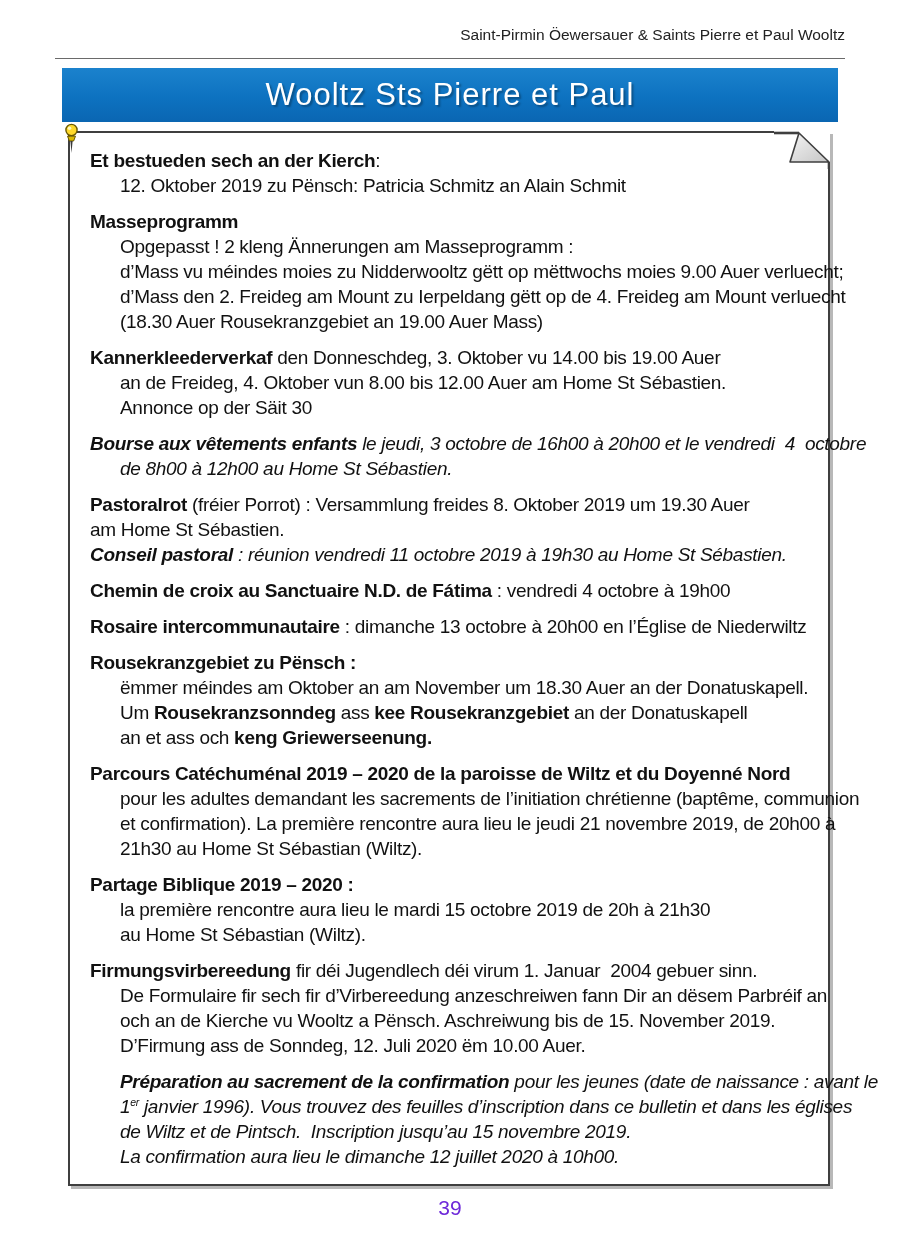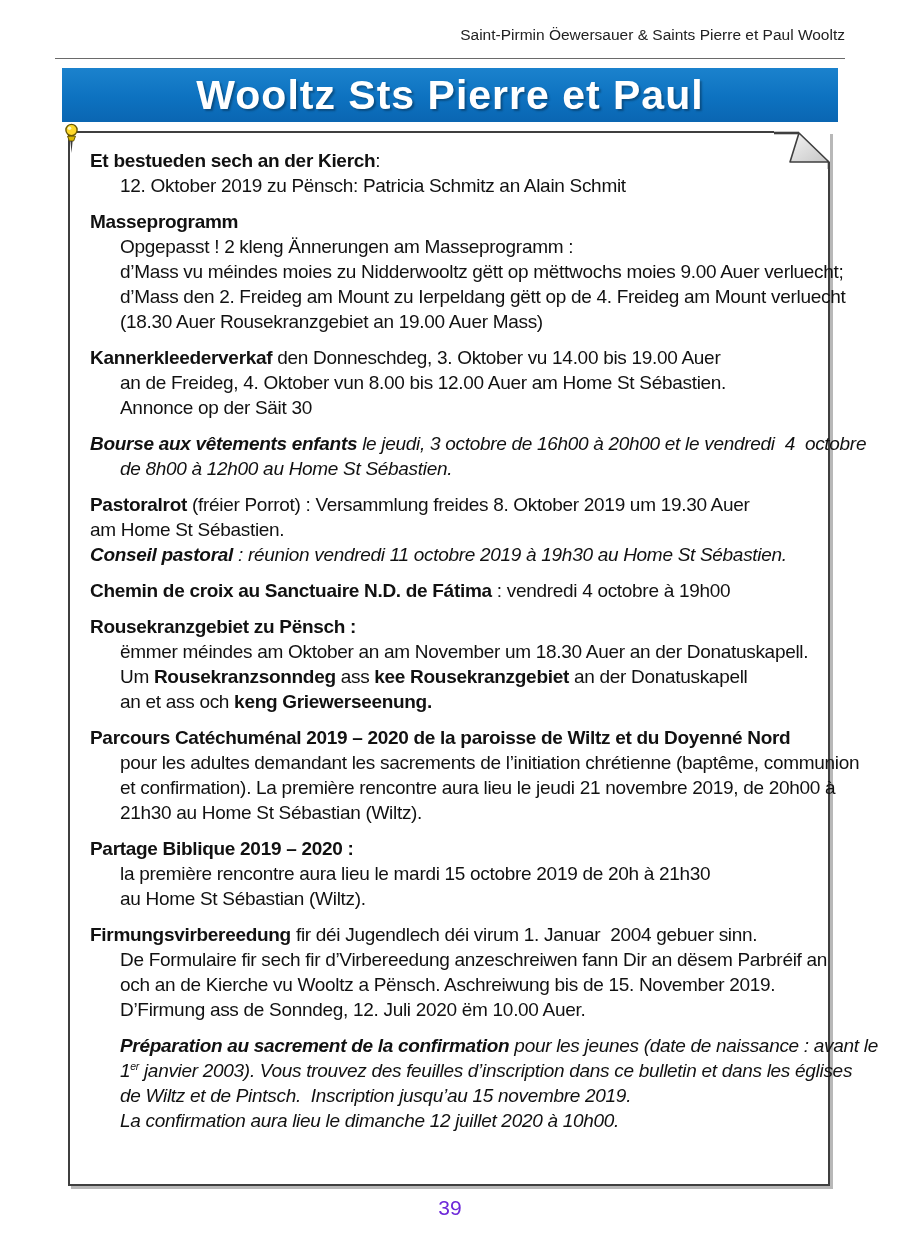--- a/index.html
+++ b/index.html
@@ -23,22 +23,22 @@
   }
   
   .banner{
     position:absolute;
     left:62px;top:68px;width:776px;height:54px;
     background:linear-gradient(180deg,#1b82cd 0%,#0d72c0 55%,#0a66b2 100%);
     display:flex;align-items:center;justify-content:center;
   }
   .banner-title{
     color:#ffffff;
-    font-size:41px;
-    font-weight:bold;
+    font-size:31px;
+    font-weight:normal;
     letter-spacing:1px;
     text-shadow:2px 2px 2px rgba(0,0,0,0.30);
     white-space:nowrap;
   }
   
   .notebox{
     position:absolute;
     left:68px;top:131px;width:762px;height:1055px;
     border:2px solid #3f3f3f;
     background:#ffffff;
@@ -128,20 +128,23 @@
         </div>
         <div class="section">
           <div class="line"><span class="b">Pastoralrot</span><span> (fréier Porrot) : Versammlung freides 8. Oktober 2019 um 19.30 Auer</span></div>
           <div class="line"><span>am Home St Sébastien.</span></div>
           <div class="line"><span class="b i">Conseil pastoral</span><span class="i"> : réunion vendredi 11 octobre 2019 à 19h30 au Home St Sébastien.</span></div>
         </div>
         <div class="section">
           <div class="line"><span class="b">Chemin de croix au Sanctuaire N.D. de Fátima</span><span> : vendredi 4 octobre à 19h00</span></div>
         </div>
         <div class="section">
+          <div class="line"><span class="b">Rosaire intercommunautaire</span><span> : dimanche 13 octobre à 20h00 en l’Église de Niederwiltz</span></div>
+        </div>
+        <div class="section">
           <div class="line"><span class="b">Rousekranzgebiet zu Pënsch :</span></div>
           <div class="line ind"><span>ëmmer méindes am Oktober an am November um 18.30 Auer an der Donatuskapell.</span></div>
           <div class="line ind"><span>Um </span><span class="b">Rousekranzsonndeg</span><span> ass </span><span class="b">kee Rousekranzgebiet</span><span> an der Donatuskapell</span></div>
           <div class="line ind"><span>an et ass och </span><span class="b">keng Griewerseenung.</span></div>
         </div>
         <div class="section">
           <div class="line"><span class="b">Parcours Catéchuménal 2019 – 2020 de la paroisse de Wiltz et du Doyenné Nord</span></div>
           <div class="line ind"><span>pour les adultes demandant les sacrements de l’initiation chrétienne (baptême, communion</span></div>
           <div class="line ind"><span>et confirmation). La première rencontre aura lieu le jeudi 21 novembre 2019, de 20h00 à</span></div>
           <div class="line ind"><span>21h30 au Home St Sébastian (Wiltz).</span></div>
@@ -152,21 +155,21 @@
           <div class="line ind"><span>au Home St Sébastian (Wiltz).</span></div>
         </div>
         <div class="section">
           <div class="line"><span class="b">Firmungsvirbereedung</span><span> fir déi Jugendlech déi virum 1. Januar  2004 gebuer sinn.</span></div>
           <div class="line ind"><span>De Formulaire fir sech fir d’Virbereedung anzeschreiwen fann Dir an dësem Parbréif an</span></div>
           <div class="line ind"><span>och an de Kierche vu Wooltz a Pënsch. Aschreiwung bis de 15. November 2019.</span></div>
           <div class="line ind"><span>D’Firmung ass de Sonndeg, 12. Juli 2020 ëm 10.00 Auer.</span></div>
         </div>
         <div class="section">
           <div class="line ind"><span class="b i">Préparation au sacrement de la confirmation</span><span class="i"> pour les jeunes (date de naissance : avant le</span></div>
-          <div class="line ind"><span class="i">1</span><sup class="i">er</sup><span class="i"> janvier 2003). Vous trouvez des feuilles d’inscription dans ce bulletin et dans les églises</span></div>
+          <div class="line ind"><span class="i">1</span><sup class="i">er</sup><span class="i"> janvier 1996). Vous trouvez des feuilles d’inscription dans ce bulletin et dans les églises</span></div>
           <div class="line ind"><span class="i">de Wiltz et de Pintsch.  Inscription jusqu’au 15 novembre 2019.</span></div>
           <div class="line ind"><span class="i">La confirmation aura lieu le dimanche 12 juillet 2020 à 10h00.</span></div>
         </div>
       </div>
   </div>
 
   <div class="pagenum">39</div>
 
 </div>
 

